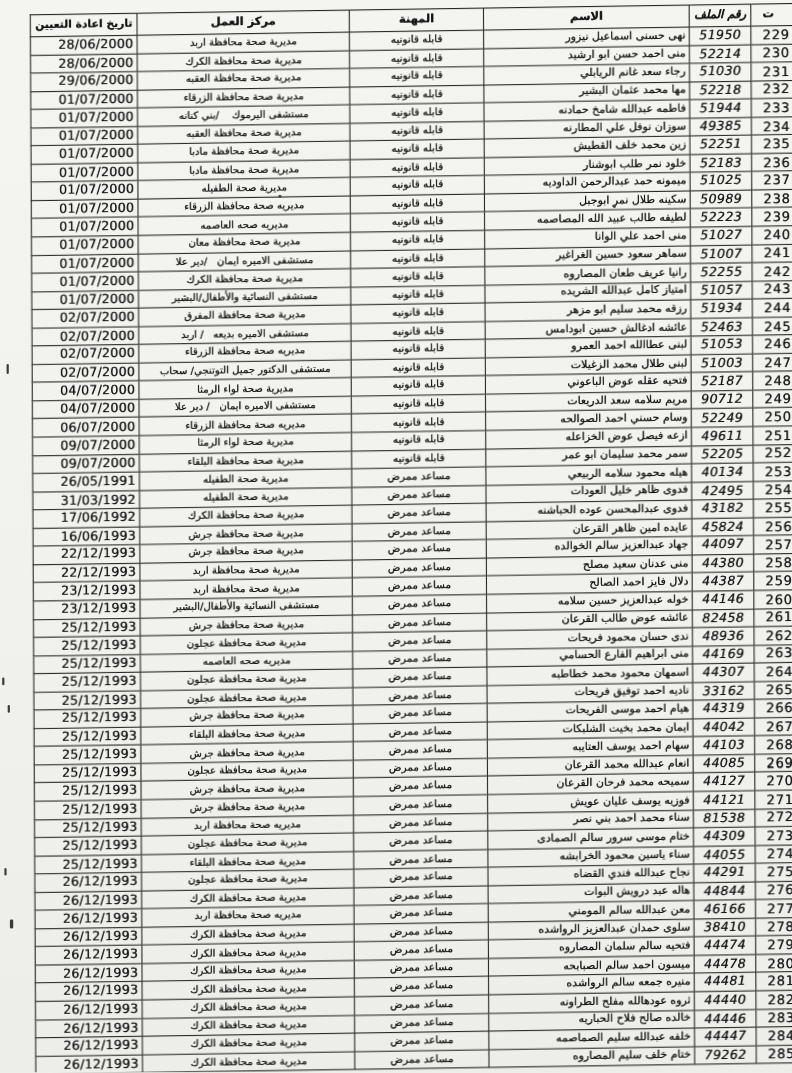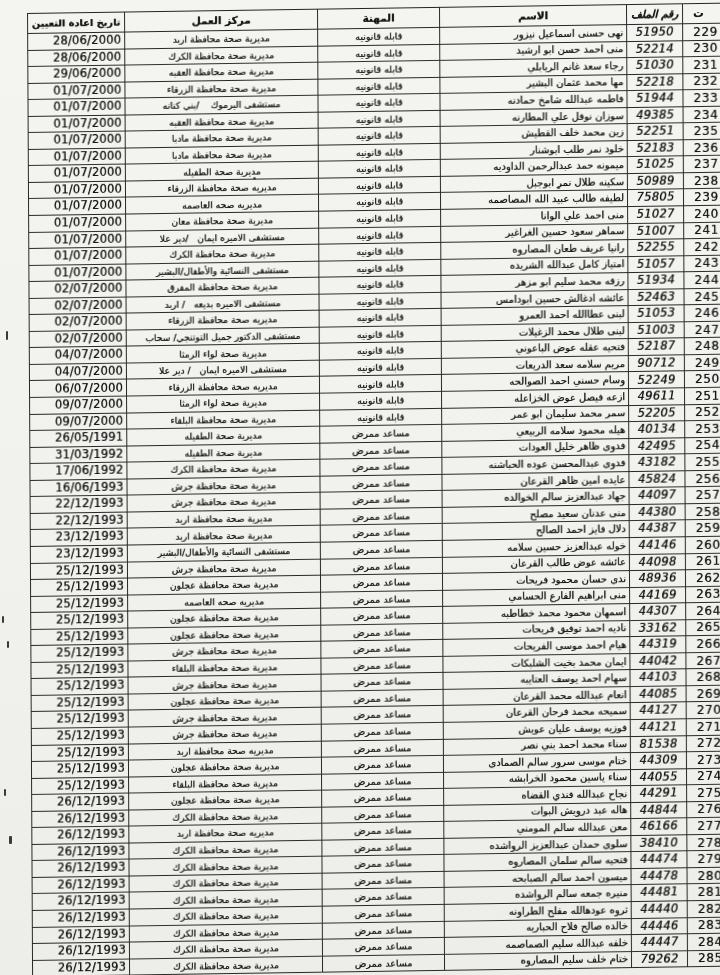--- a/index.html
+++ b/index.html
@@ -157,21 +157,21 @@
           <div class="cell c-name">سكينه طلال نمر ابوجبل</div>
           <div class="cell c-file">50989</div>
           <div class="cell c-serial">238</div>
         </div>
         <div class="row">
           <div class="cell c-margin"></div>
           <div class="cell c-date">01/07/2000</div>
           <div class="cell c-center">مديريه صحه العاصمه</div>
           <div class="cell c-job">قابله قانونيه</div>
           <div class="cell c-name">لطيفه طالب عبيد الله المصاصمه</div>
-          <div class="cell c-file">75805</div>
+          <div class="cell c-file">52223</div>
           <div class="cell c-serial">239</div>
         </div>
         <div class="row">
           <div class="cell c-margin"></div>
           <div class="cell c-date">01/07/2000</div>
           <div class="cell c-center">مديرية صحة محافظة معان</div>
           <div class="cell c-job">قابله قانونيه</div>
           <div class="cell c-name">منى احمد علي الوانا</div>
           <div class="cell c-file">51027</div>
           <div class="cell c-serial">240</div>
@@ -355,21 +355,21 @@
           <div class="cell c-name">خوله عبدالعزيز حسين سلامه</div>
           <div class="cell c-file">44146</div>
           <div class="cell c-serial">260</div>
         </div>
         <div class="row">
           <div class="cell c-margin"></div>
           <div class="cell c-date">25/12/1993</div>
           <div class="cell c-center">مديرية صحة محافظة جرش</div>
           <div class="cell c-job">مساعد ممرض</div>
           <div class="cell c-name">عائشه عوض طالب القرعان</div>
-          <div class="cell c-file">44098</div>
+          <div class="cell c-file">82458</div>
           <div class="cell c-serial">261</div>
         </div>
         <div class="row">
           <div class="cell c-margin"></div>
           <div class="cell c-date">25/12/1993</div>
           <div class="cell c-center">مديرية صحة محافظة عجلون</div>
           <div class="cell c-job">مساعد ممرض</div>
           <div class="cell c-name">ندى حسان محمود فريحات</div>
           <div class="cell c-file">48936</div>
           <div class="cell c-serial">262</div>

